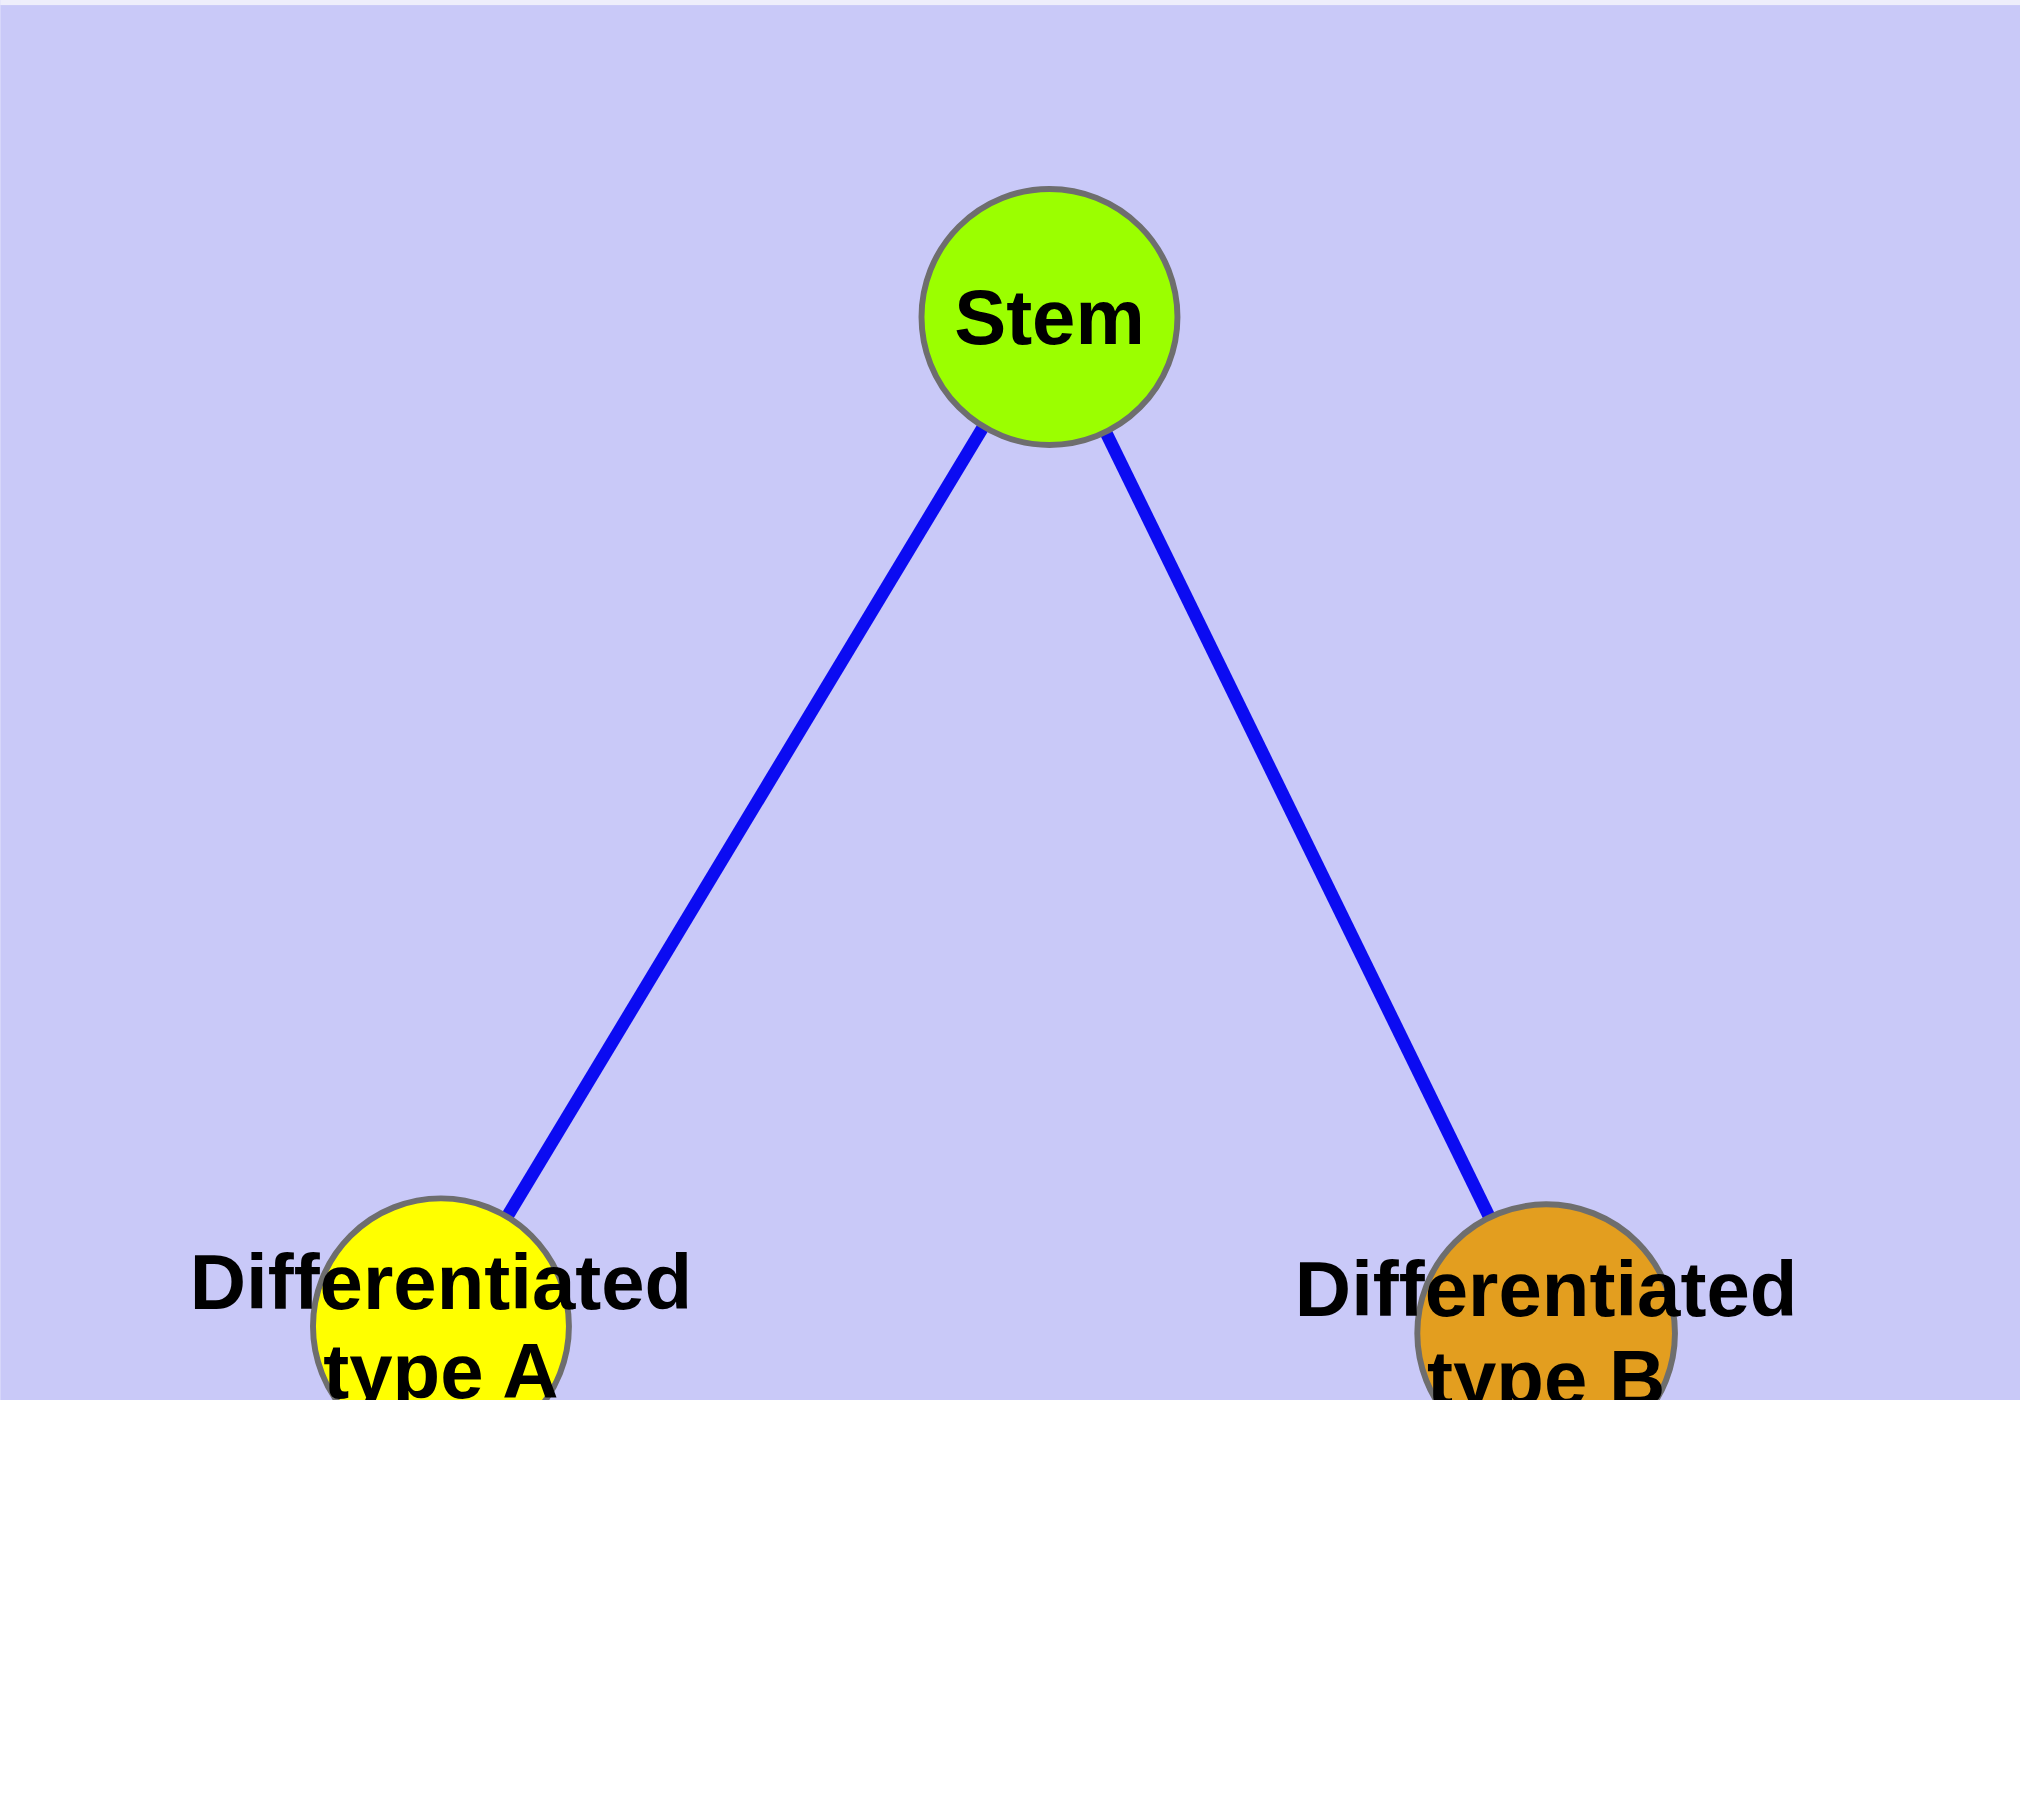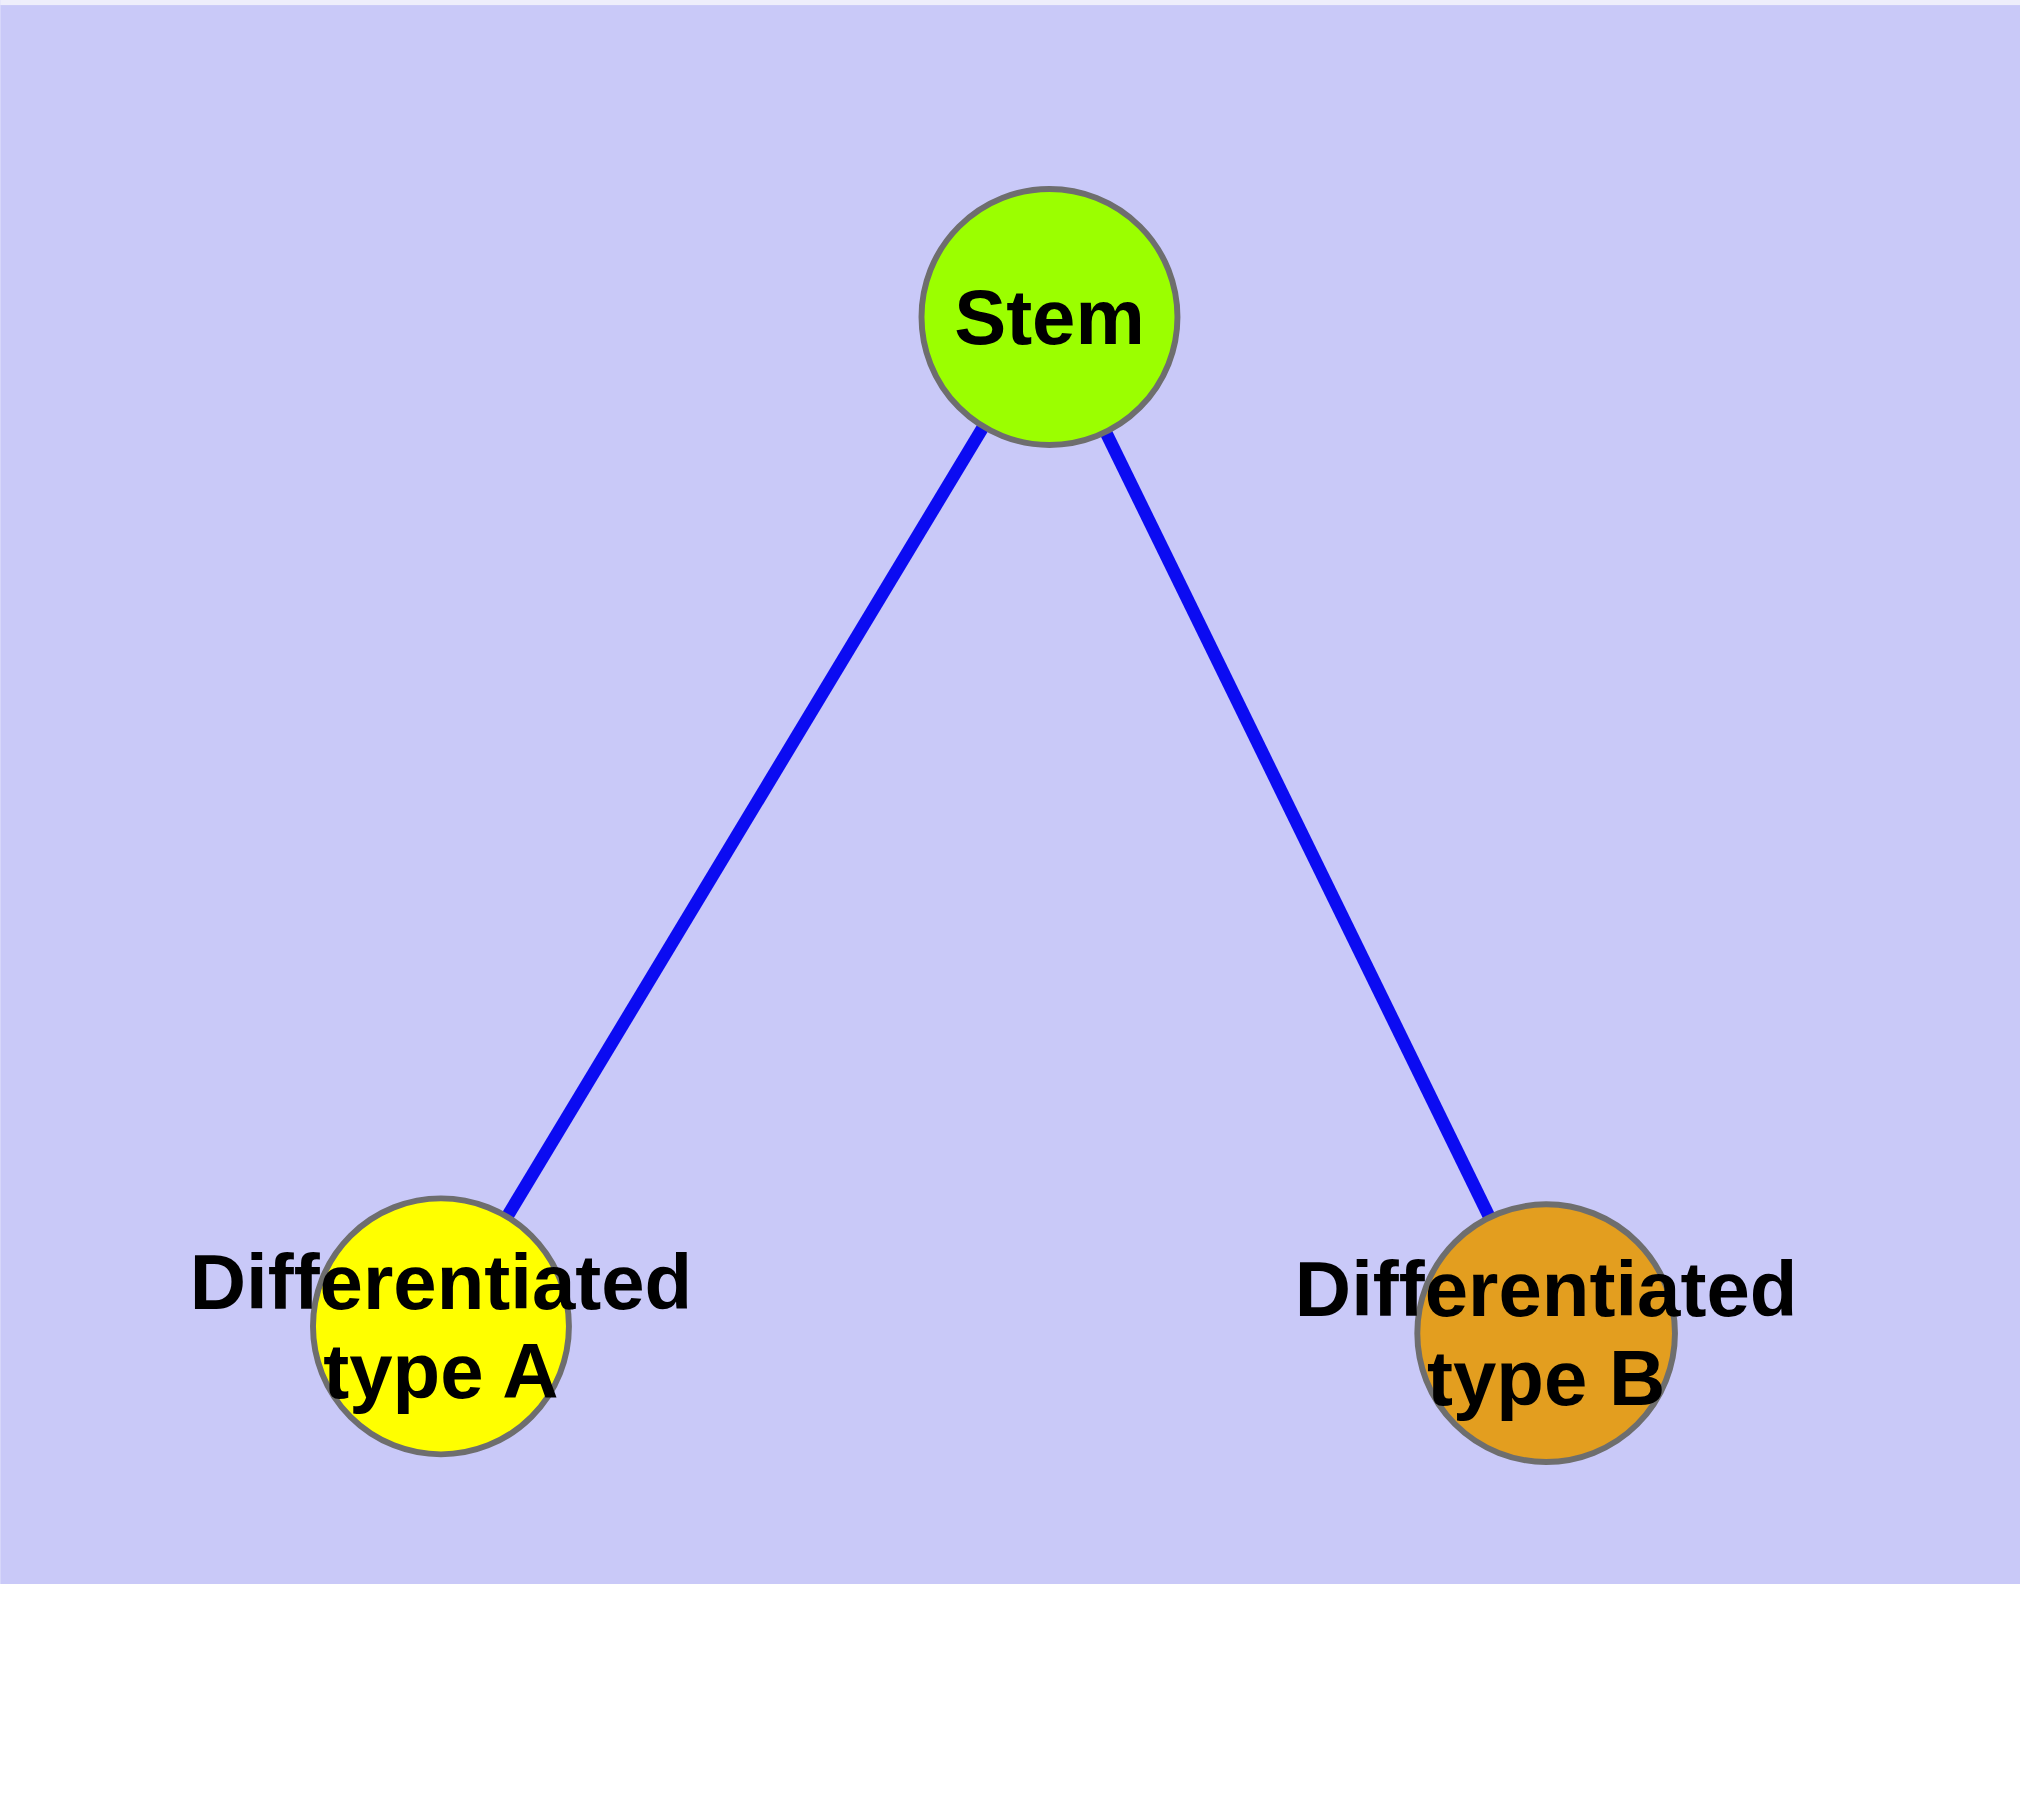--- a/index.html
+++ b/index.html
@@ -2,21 +2,21 @@
 <html style="font-size:13.6px"><head>
 <meta charset="utf-8">
 <style>
   html, body {
     margin: 0;
     padding: 0;
   }
   .canvas {
     position: relative;
     width: 2021px;
-    height: 1584px;
+    height: 1400px;
     overflow: hidden;
     font-family: "Liberation Sans", "DejaVu Sans", sans-serif;
   }
   .graph-svg {
     position: absolute;
     top: 0; left: 0;
     width: 2021px;
     height: 1812px;
   }
   .node-label {

